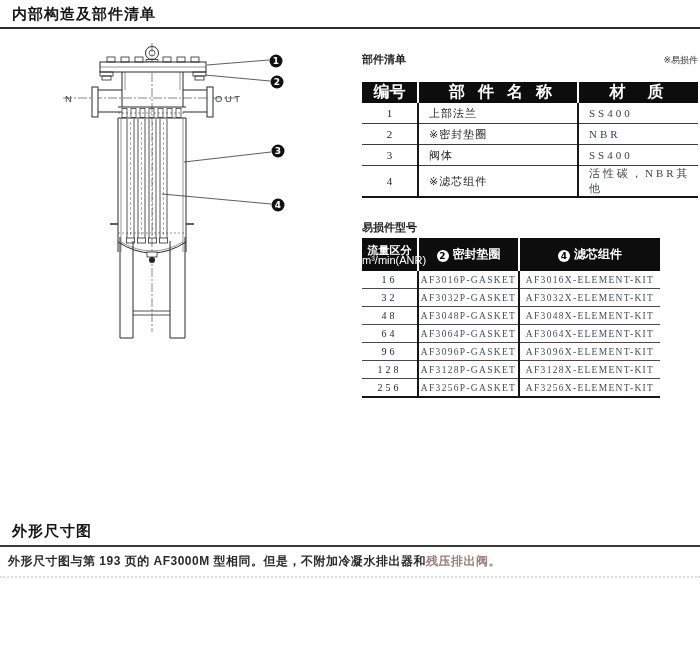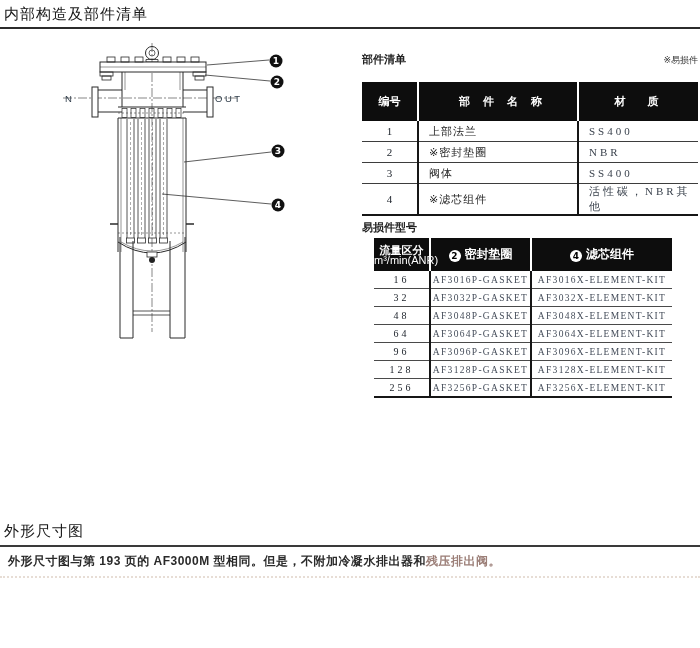--- a/index.html
+++ b/index.html
@@ -1,49 +1,49 @@
 <!DOCTYPE html>
 <html><head>
 <meta charset="utf-8">
 <style>
   html,body{margin:0;padding:0;background:#fff;}
   .page{position:relative;width:700px;height:648px;background:#fff;overflow:hidden;
         font-family:"Liberation Sans","DejaVu Sans",sans-serif;color:#1c1c1c;}
 
-  .sec-title{position:absolute;left:4px;font-size:15px;font-weight:normal;
+  .sec-title{position:absolute;left:12px;font-size:15px;font-weight:bold;
              letter-spacing:1px;color:#161616;}
   .rule{position:absolute;left:0;width:700px;background:#2b2b2b;}
   .rule1{top:27px;height:2px;}
   .rule2{top:545px;height:2px;background:#3a3a3a;}
   .faint-rule{position:absolute;left:0;top:576px;width:700px;border-top:2px dotted #e7ddd5;}
 
   .diagram{position:absolute;left:55px;top:40px;width:250px;height:310px;}
 
   .tblock-title-row{position:absolute;left:362px;top:52px;width:336px;display:flex;
                     justify-content:space-between;align-items:flex-end;}
   .tbl-title{font-size:11px;font-weight:bold;color:#222;}
   .tbl-note{font-size:9px;color:#333;}
 
   table{border-collapse:collapse;table-layout:fixed;}
   .tbl1{position:absolute;left:362px;top:82px;width:336px;}
-  .tbl1 th{background:#0d0d0d;color:#fff;font-size:11px;font-weight:bold;height:39px;padding:0;}
+  .tbl1 th{background:#0d0d0d;color:#fff;font-size:16px;font-weight:bold;height:21px;padding:0;}
   .tbl1 .h-name{letter-spacing:13px;}
   .tbl1 .h-mat{letter-spacing:22px;}
   .tbl1 td{height:20px;border-bottom:1px solid #3d3d3d;font-size:11px;padding:0;}
   .tbl1 tr:last-child td{border-bottom:2px solid #161616;}
   .tbl1 .c2,.tbl1 .c3{border-left:2px solid #161616;padding-left:18px;}
   .tbl1 th.c2,.tbl1 th.c3{border-left:2px solid #fff;}
   .td-no{text-align:center;font-family:"Liberation Serif","DejaVu Serif",serif;
          font-size:10.5px;color:#20262e;}
   .td-name{padding-left:10px !important;color:#1f1f1f;letter-spacing:1px;}
   .td-mat{padding-left:10px !important;font-family:"Liberation Serif","DejaVu Serif",serif;
           font-size:10.5px;letter-spacing:3px;color:#3a424d;}
 
   .tbl2-title{position:absolute;left:362px;top:220px;font-size:11px;font-weight:bold;color:#222;}
-  .tbl2{position:absolute;left:374px;top:238px;width:298px;}
+  .tbl2{position:absolute;left:362px;top:238px;width:298px;}
   .tbl2 th{background:#0d0d0d;color:#fff;height:33px;padding:0;font-weight:bold;vertical-align:middle;}
   .tbl2 th.c2,.tbl2 th.c3{border-left:2px solid #fff;font-size:12px;}
   .tbl2 td.c2,.tbl2 td.c3{border-left:2px solid #161616;}
   .tbl2 td{height:17px;border-bottom:1px solid #4a4a4a;padding:0;text-align:center;}
   .tbl2 tr:last-child td{border-bottom:2px solid #161616;}
   .flow-h1{font-size:11px;line-height:12px;}
   .flow-h2{font-size:11px;font-weight:normal;line-height:9px;}
   .td-flow{font-family:Liberation Serif, serif;font-size:10px;
            letter-spacing:3px;color:#20262e;}
   .td-model{font-family:"Liberation Serif","DejaVu Serif",serif;font-size:9.5px;

